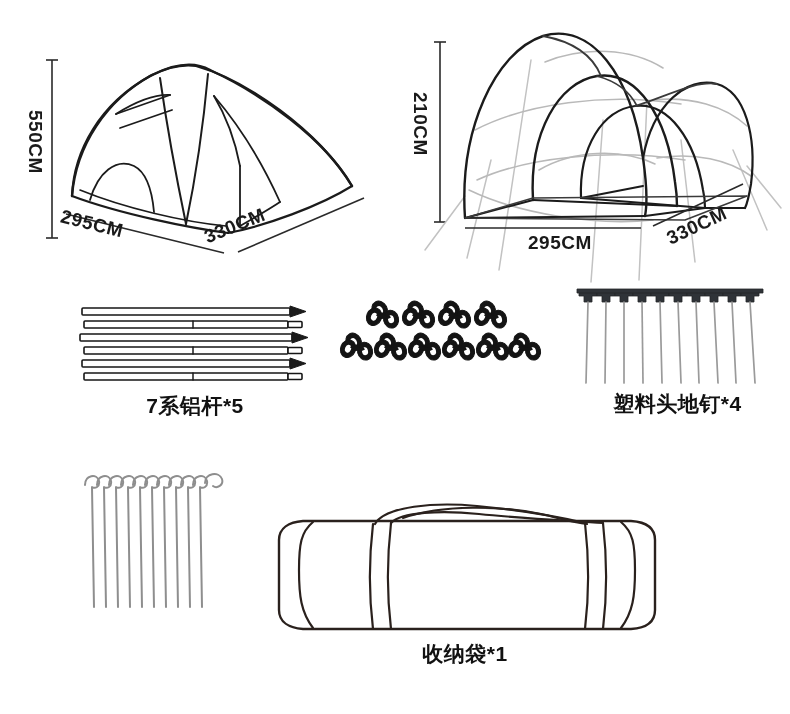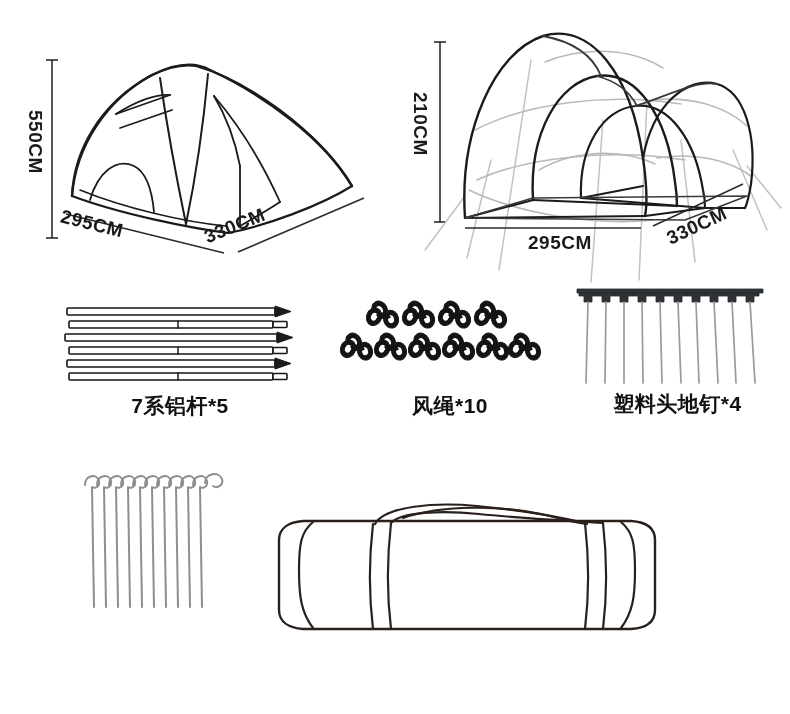--- a/index.html
+++ b/index.html
@@ -279,21 +279,21 @@
       </g>
     </svg>
 
     <div class="dim dim-vert" style="left:36px; top:92px; transform: rotate(90deg);">210CM</div>
 
     <div class="dim" style="left:133px; top:232px;">295CM</div>
 
     <div class="dim" style="left:270px; top:215px; transform: rotate(-25deg);">330CM</div>
   </div>
 
-  <div class="panel" style="left:45px; top:292px; width:270px; height:130px;">
+  <div class="panel" style="left:60px; top:292px; width:270px; height:130px;">
     <svg width="270" height="100" viewBox="0 0 270 100">
 
       <g>
         <rect class="pole-body" x="22" y="16" width="208" height="7" rx="1"></rect>
         <path class="pole-dark" d="M230,14 L246,19.5 L230,25 Z"></path>
       </g>
 
       <g>
         <rect class="pole-body" x="24" y="29" width="204" height="7" rx="1"></rect>
         <path class="ink" stroke-width="1.5" d="M133,29 L133,36"></path>
@@ -349,21 +349,20 @@
 
       <g>
         <use href="#ropecoil" x="22" y="56"></use>
         <use href="#ropecoil" x="56" y="56"></use>
         <use href="#ropecoil" x="90" y="56"></use>
         <use href="#ropecoil" x="124" y="56"></use>
         <use href="#ropecoil" x="158" y="56"></use>
         <use href="#ropecoil" x="190" y="56"></use>
       </g>
     </svg>
-    <div class="caption" style="left:0px; top:100px; width:230px;">风绳*10</div>
   </div>
 
   <div class="panel" style="left:565px; top:285px; width:225px; height:140px;">
     <svg width="225" height="108" viewBox="0 0 225 108">
       <g>
 
         <g>
           <path class="peg-head" d="M14,6 h18 v5 h-5 v6 h-8 v-6 h-5 z"></path>
           <path class="peg-shaft" d="M23,17 L21,98"></path>
         </g>
@@ -455,15 +454,16 @@
         <path class="bag-strap" d="M330,23 C334,58 334,96 330,129"></path>
         <path class="bag-strap" d="M348,23 C352,58 352,96 348,129"></path>
       </g>
 
       <g>
         <path class="bag-strap" d="M120,24 C130,6 180,2 222,6 C264,10 300,16 330,23"></path>
         <path class="bag-strap" d="M136,23 C146,12 186,10 224,14 C262,18 302,20 348,23"></path>
         <path class="bag-strap" d="M148,18 C188,4 248,6 286,14 C304,18 318,22 332,24"></path>
       </g>
     </svg>
+    <div class="caption" style="left:0px; top:140px; width:420px;">收纳袋*1</div>
   </div>
 
 </div>
 
 </body></html>

